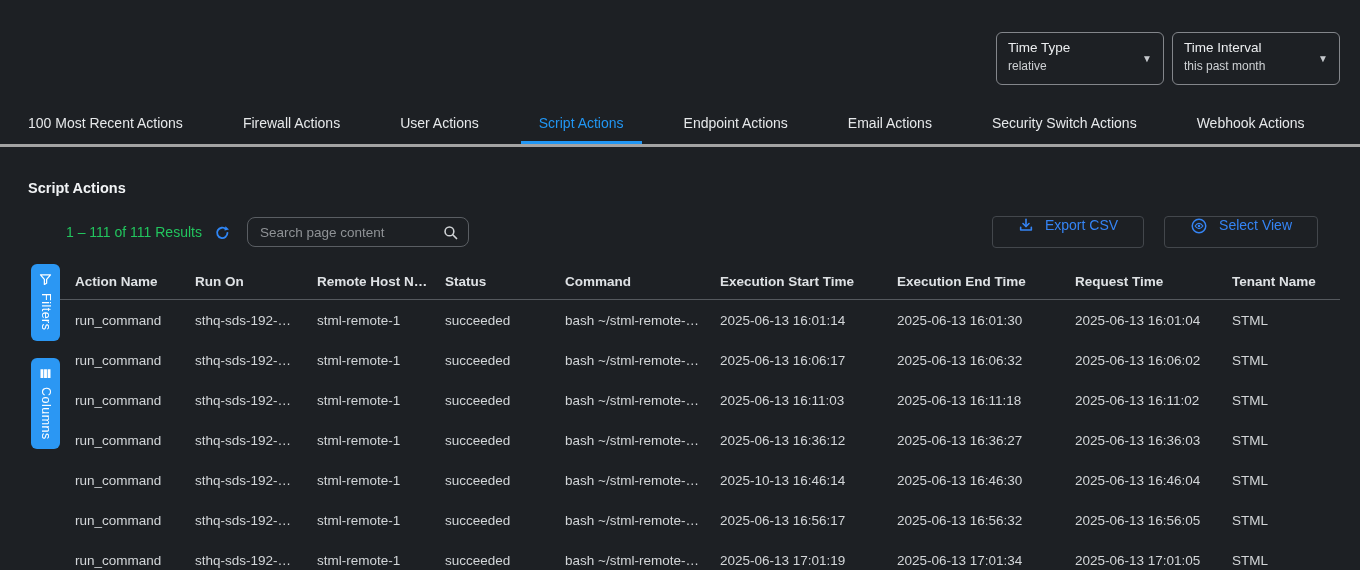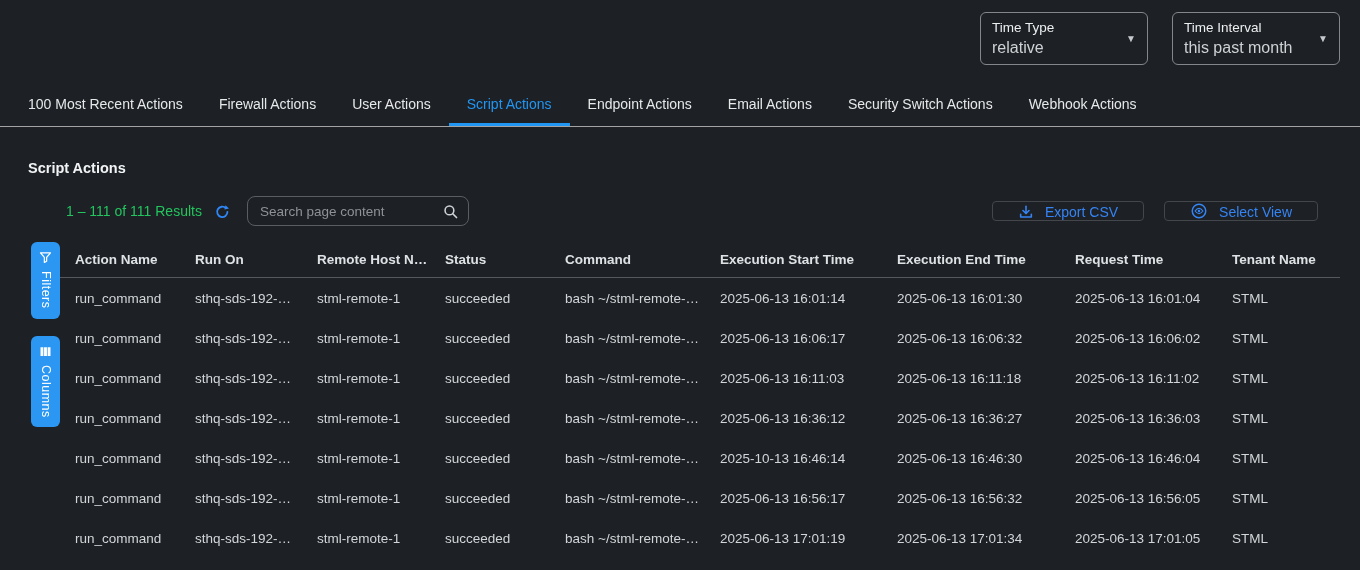--- a/index.html
+++ b/index.html
@@ -4,31 +4,31 @@
 <style>
   * { margin:0; padding:0; box-sizing:border-box; }
   html,body { width:1360px; height:570px; overflow:hidden; }
   body {
     background:#1d2024;
     font-family:"Liberation Sans", sans-serif;
     color:#e8eaec;
   }
 
   
-  .topbar { height:85px; display:flex; justify-content:flex-end; align-items:flex-start; padding:12px 20px 0 0; gap:24px; }
+  .topbar { height:85px; display:flex; justify-content:flex-end; align-items:flex-start; padding:12px 20px 0 0; gap:8px;margin-top:20px; }
   .dropdown {
     width:168px; height:53px; border:1px solid #83868b; border-radius:6px;
     padding:7px 26px 7px 11px; position:relative; cursor:pointer; background:transparent;
   }
   .dd-label { font-size:13.5px; color:#eceef0; }
-  .dd-value { font-size:16px; color:#cfd2d5; margin-top:4px; }
+  .dd-value { font-size:12px; color:#cfd2d5; margin-top:4px; }
   .dd-caret { position:absolute; right:11px; top:50%; transform:translateY(-50%); color:#c6c9cd; font-size:10px; line-height:1; }
 
   
-  .tabs { display:flex; padding:0 10px; border-bottom:1px solid #a3a3a3; height:42px; }
+  .tabs { display:flex; padding:0 10px; border-bottom:3px solid #a3a3a3; height:42px;gap:24px; }
   .tab {
     padding:0 18px; display:flex; align-items:center; font-size:14px; color:#e6e8ea;
     border-bottom:3px solid transparent; cursor:pointer; white-space:nowrap;
   }
   .tab.active { color:#2196f3; border-bottom-color:#2196f3; }
 
   
   .page-title { margin:33px 0 0 28px; font-size:14.5px; font-weight:700; color:#f1f3f5; }
   .toolbar { display:flex; align-items:center; margin:20px 42px 0 66px; }
   .results-text { font-size:14px; color:#22c55e; font-weight:500; }
@@ -37,23 +37,23 @@
     margin-left:16px; width:222px; height:30px; border:1px solid #5a5e63; border-radius:8px;
     display:flex; align-items:center; padding:0 9px 0 12px; background:transparent;
   }
   .search-box input {
     flex:1; background:transparent; border:none; outline:none; color:#e8eaec;
     font-size:13.5px; font-family:"Liberation Sans", sans-serif; min-width:0;
   }
   .search-box input::placeholder { color:#8f9296; }
   .spacer { flex:1; }
   .btn {
-    height:20px; border:1px solid #43474c; border-radius:4px; background:transparent;
+    height:32px; border:1px solid #43474c; border-radius:4px; background:transparent;
     color:#3584f4; font-size:14px; font-family:"Liberation Sans", sans-serif;
-    display:flex; align-items:flex-end; gap:11px; padding:0 25px; cursor:pointer;
+    display:flex; align-items:flex-start; gap:11px; padding:0 25px; cursor:pointer;
   }
   .btn + .btn { margin-left:20px; }
 
   
   .table-area { display:flex; margin-top:16px; }
   .rail { width:60px; padding-left:31px; flex:none; }
   .rail-btn {
     width:29px; border:none; border-radius:6px; background:#2b97f3; color:#fff;
     display:flex; flex-direction:column; align-items:center; padding:8px 0 10px;
     cursor:pointer; font-family:"Liberation Sans", sans-serif;

